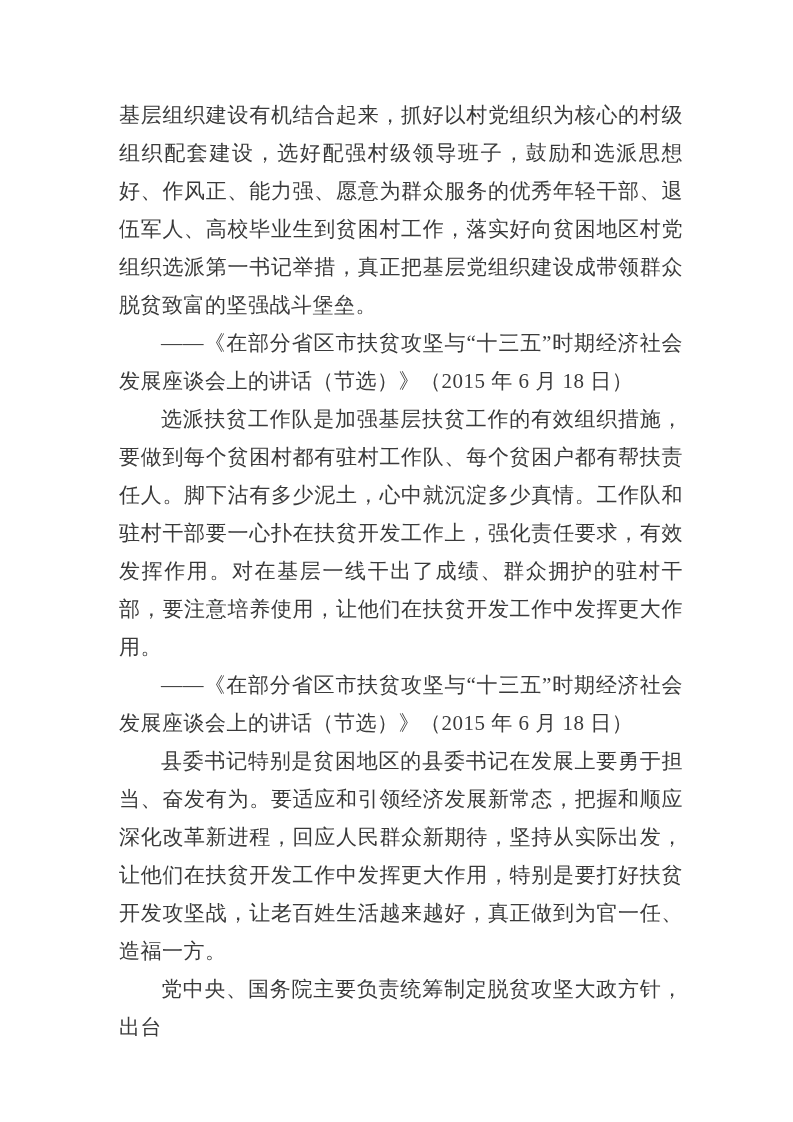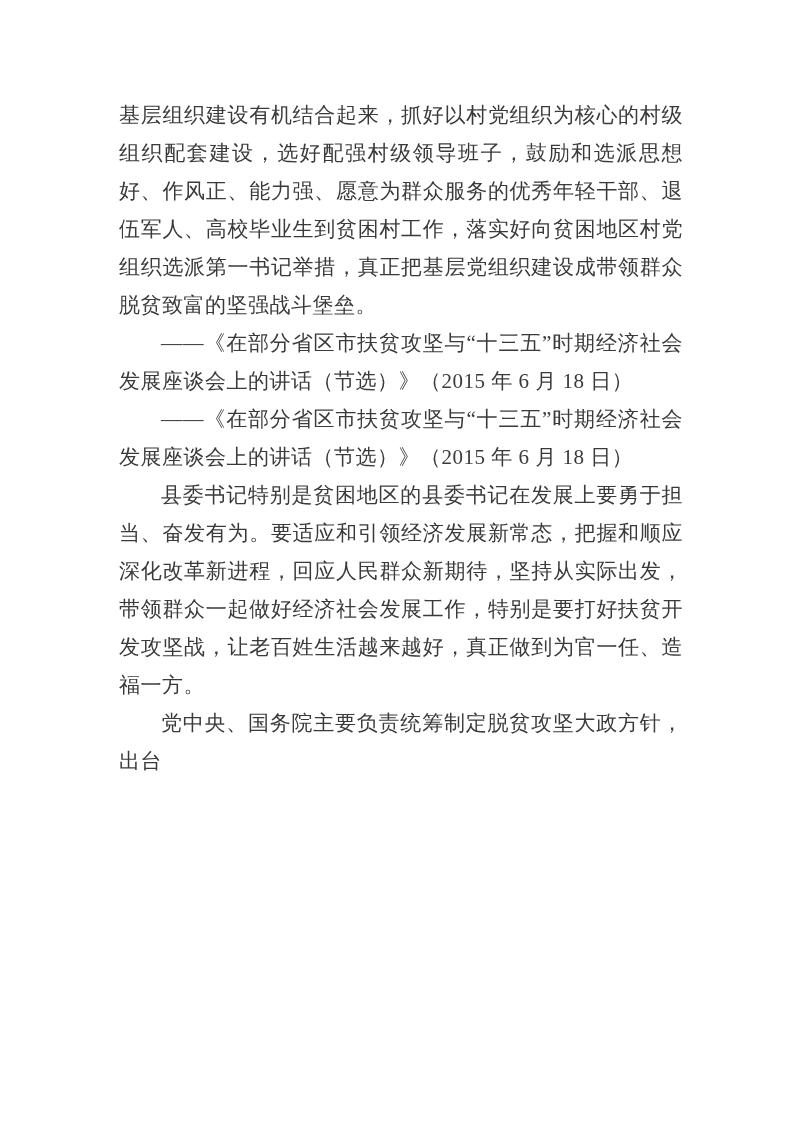--- a/index.html
+++ b/index.html
@@ -32,17 +32,18 @@
     text-indent: 2em;
   }
 </style>
 </head>
 <body>
 
 <div class="page">
   <div class="content">
     <p>基层组织建设有机结合起来，抓好以村党组织为核心的村级组织配套建设，选好配强村级领导班子，鼓励和选派思想好、作风正、能力强、愿意为群众服务的优秀年轻干部、退伍军人、高校毕业生到贫困村工作，落实好向贫困地区村党组织选派第一书记举措，真正把基层党组织建设成带领群众脱贫致富的坚强战斗堡垒。</p>
     <p class="indent">——《在部分省区市扶贫攻坚与“十三五”时期经济社会发展座谈会上的讲话（节选）》（2015 年 6 月 18 日）</p>
+    <p class="indent">选派扶贫工作队是加强基层扶贫工作的有效组织措施，要做到每个贫困村都有驻村工作队、每个贫困户都有帮扶责任人。脚下沾有多少泥土，心中就沉淀多少真情。工作队和驻村干部要一心扑在扶贫开发工作上，强化责任要求，有效发挥作用。对在基层一线干出了成绩、群众拥护的驻村干部，要注意培养使用，让他们在扶贫开发工作中发挥更大作用。</p>
     <p class="indent">——《在部分省区市扶贫攻坚与“十三五”时期经济社会发展座谈会上的讲话（节选）》（2015 年 6 月 18 日）</p>
-    <p class="indent">县委书记特别是贫困地区的县委书记在发展上要勇于担当、奋发有为。要适应和引领经济发展新常态，把握和顺应深化改革新进程，回应人民群众新期待，坚持从实际出发，带领群众一起做好经济社会发展工作，特别是要打好扶贫开发攻坚战，让老百姓生活越来越好，真正做到为官一任、造福一方。</p>
+    <p class="indent">县委书记特别是贫困地区的县委书记在发展上要勇于担当、奋发有为。要适应和引领经济发展新常态，把握和顺应深化改革新进程，回应人民群众新期待，坚持从实际出发，让他们在扶贫开发工作中发挥更大作用，特别是要打好扶贫开发攻坚战，让老百姓生活越来越好，真正做到为官一任、造福一方。</p>
     <p class="indent">党中央、国务院主要负责统筹制定脱贫攻坚大政方针，出台</p>
   </div>
 </div>
 
 </body></html>

